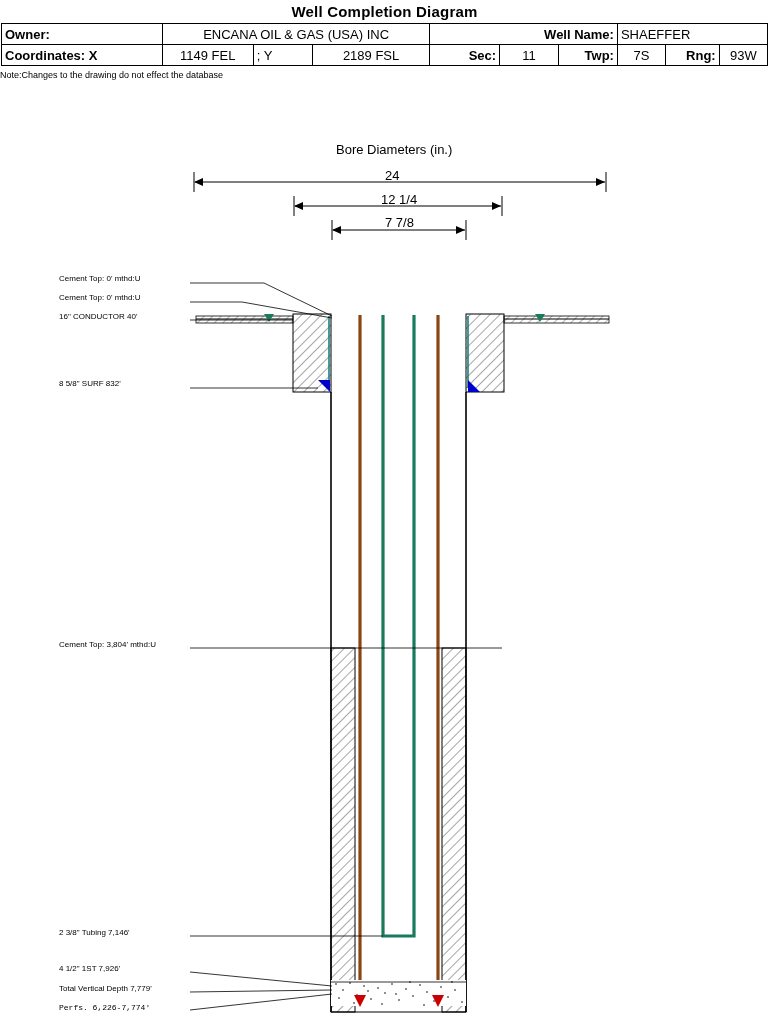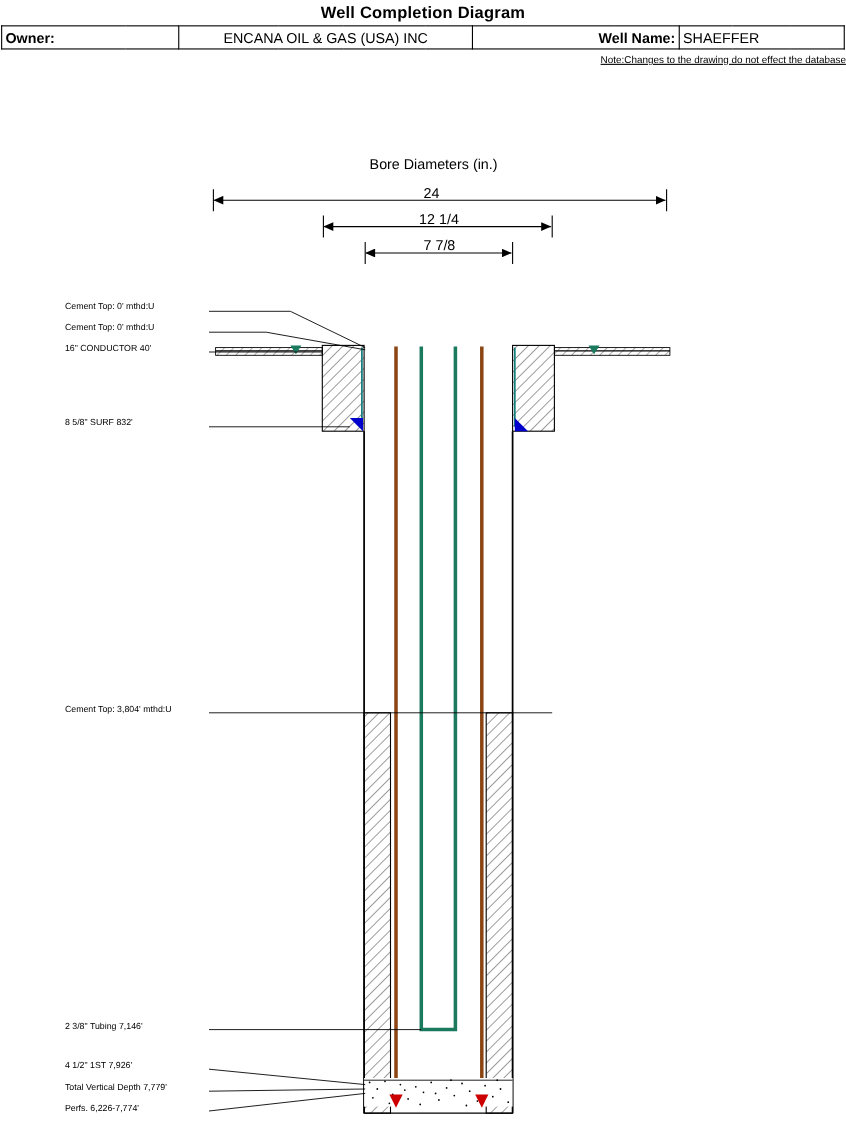--- a/index.html
+++ b/index.html
@@ -33,24 +33,23 @@
     font-size:13px;
     vertical-align:middle;
     white-space:nowrap;
     overflow:hidden;
   }
   td.lbl{font-weight:bold;font-size:15px;}
   td.lblsm{font-weight:bold;font-size:13px;}
   td.val{font-size:13px;}
   td.ctr{text-align:center;}
   .note{
-    text-align:right;
+    text-align:left;
     font-size:9px;
     margin-top:4px;
-    text-decoration:underline;
   }
   
   #canvas-wrap{
     position:absolute;
     left:2px;top:0;
     width:769px;height:1020px;
     pointer-events:none;
   }
   .lbl-txt{
     position:absolute;
@@ -90,20 +89,32 @@
     <col style="width:45px">
     <col style="width:50px">
     <col style="width:45px">
   </colgroup>
   <tbody>
   <tr>
     <td class="lbl" colspan="2">Owner:</td>
     <td class="val ctr" colspan="4">ENCANA OIL &amp; GAS (USA) INC</td>
     <td class="lbl" colspan="3" style="text-align:right;">Well Name:</td>
     <td class="val" colspan="3" style="">SHAEFFER</td>
+  </tr>
+  <tr>
+    <td class="lbl" colspan="2">Coordinates: X</td>
+    <td class="val ctr">1149 FEL</td>
+    <td class="val">; Y</td>
+    <td class="val ctr" colspan="2">2189 FSL</td>
+    <td class="lbl" style="text-align:right;">Sec:</td>
+    <td class="val ctr">11</td>
+    <td class="lbl" style="text-align:right;">Twp:</td>
+    <td class="val ctr">7S</td>
+    <td class="lbl" style="text-align:right;">Rng:</td>
+    <td class="val ctr">93W</td>
   </tr>
 </tbody>
   </table>
 
 <div class="note">Note:Changes to the drawing do not effect the database</div>
 
 <div id="canvas-wrap">
 
 <svg width="769" height="1020" viewBox="0 0 769 1020" xmlns="http://www.w3.org/2000/svg" style="position:absolute;left:0;top:0;">
   <defs>
@@ -241,15 +252,15 @@
 <div class="dim-txt" style="left:383px;top:215px;">7 7/8</div>
 
 <div class="lbl-txt" style="left:57px;top:274px;">Cement Top: 0' mthd:U</div>
 <div class="lbl-txt" style="left:57px;top:293px;">Cement Top: 0' mthd:U</div>
 <div class="lbl-txt" style="left:57px;top:312px;">16" CONDUCTOR  40'</div>
 <div class="lbl-txt" style="left:57px;top:379px;">8 5/8" SURF     832'</div>
 <div class="lbl-txt" style="left:57px;top:640px;">Cement Top: 3,804' mthd:U</div>
 <div class="lbl-txt" style="left:57px;top:928px;">2 3/8" Tubing 7,146'</div>
 <div class="lbl-txt" style="left:57px;top:964px;">4 1/2" 1ST      7,926'</div>
 <div class="lbl-txt" style="left:57px;top:984px;">Total Vertical Depth 7,779'</div>
-<div class="lbl-txt" style="left:57px;top:1003px;">Perfs. 6,226-7,774'</div>
+<div class="lbl-txt" style="left:57px;top:1003px;font-family:Liberation Mono, monospace;">Perfs. 6,226-7,774'</div>
 
 </div>
 
 </body></html>

